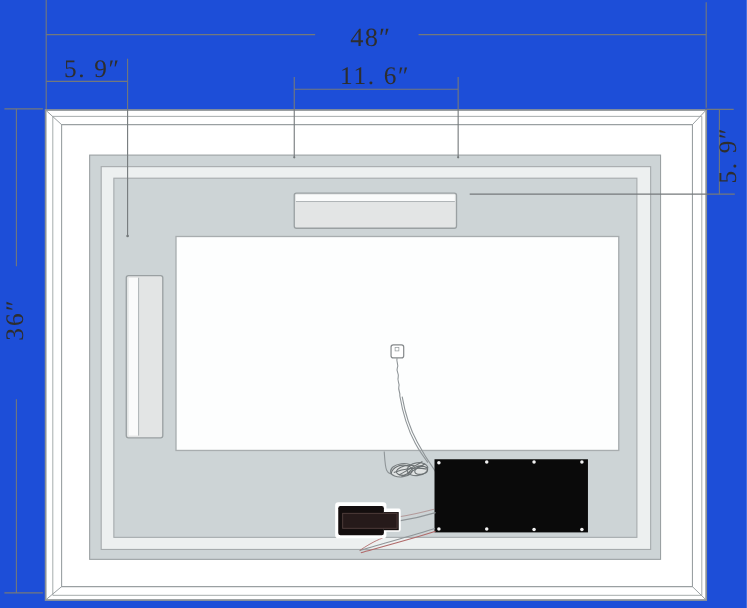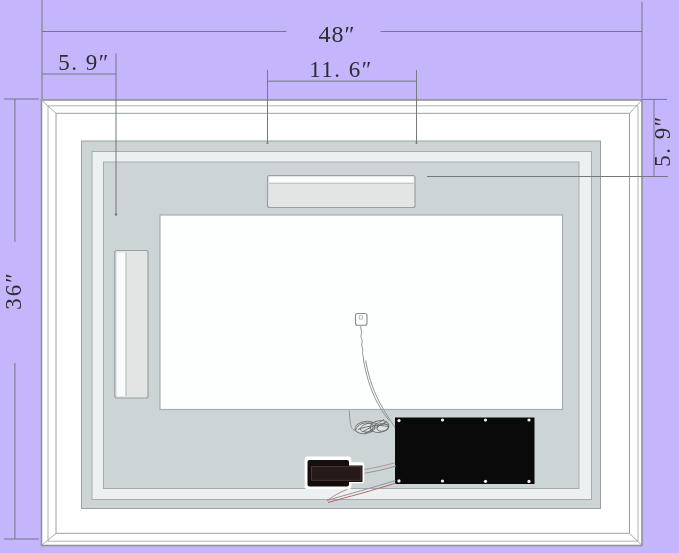--- a/index.html
+++ b/index.html
@@ -1,16 +1,16 @@
 <!DOCTYPE html>
 <html><head>
 <meta charset="utf-8">
 <style>
 html,body{margin:0;padding:0;background:#ffffff;}
-#canvas{position:relative;width:679px;height:553px;background:#c4b5fd;overflow:hidden;}
+#canvas{position:relative;width:679px;height:553px;background:#1d4ed8;overflow:hidden;}
 svg{position:absolute;left:0;top:0;}
 text{font-family:"Liberation Serif", serif;fill:#2e2e2e;}
 </style>
 </head>
 <body>
 <div id="canvas">
 <svg width="679" height="553" viewBox="0 0 679 553">
 
 <rect x="41.5" y="100" width="600.5" height="445.5" fill="#ffffff" stroke="#8d9396" stroke-width="1.6"></rect>
 

